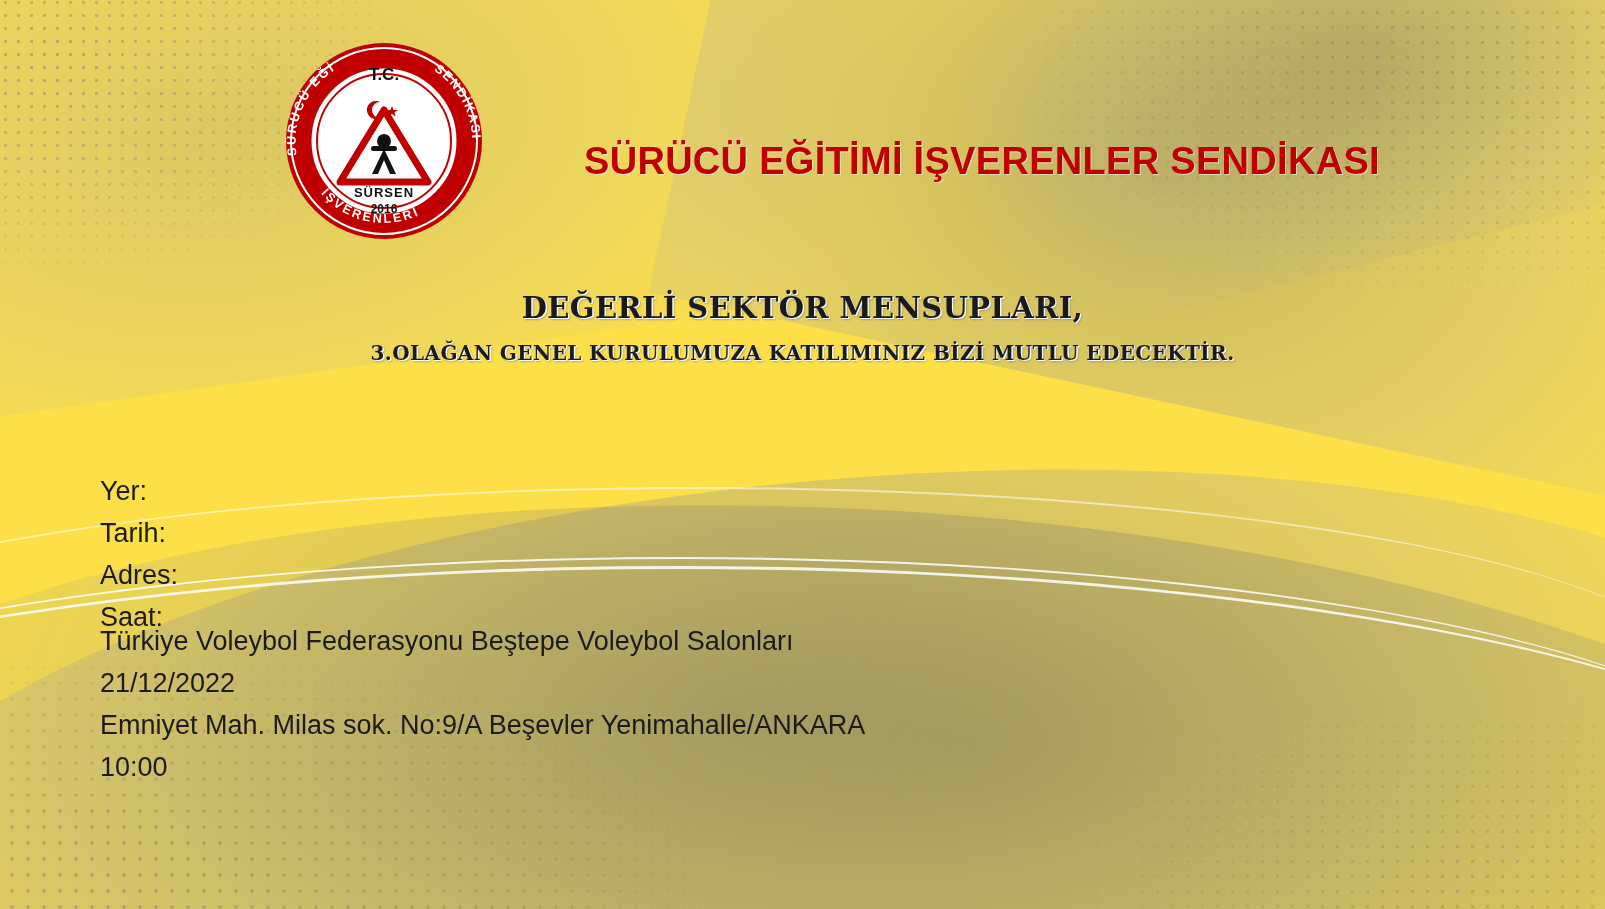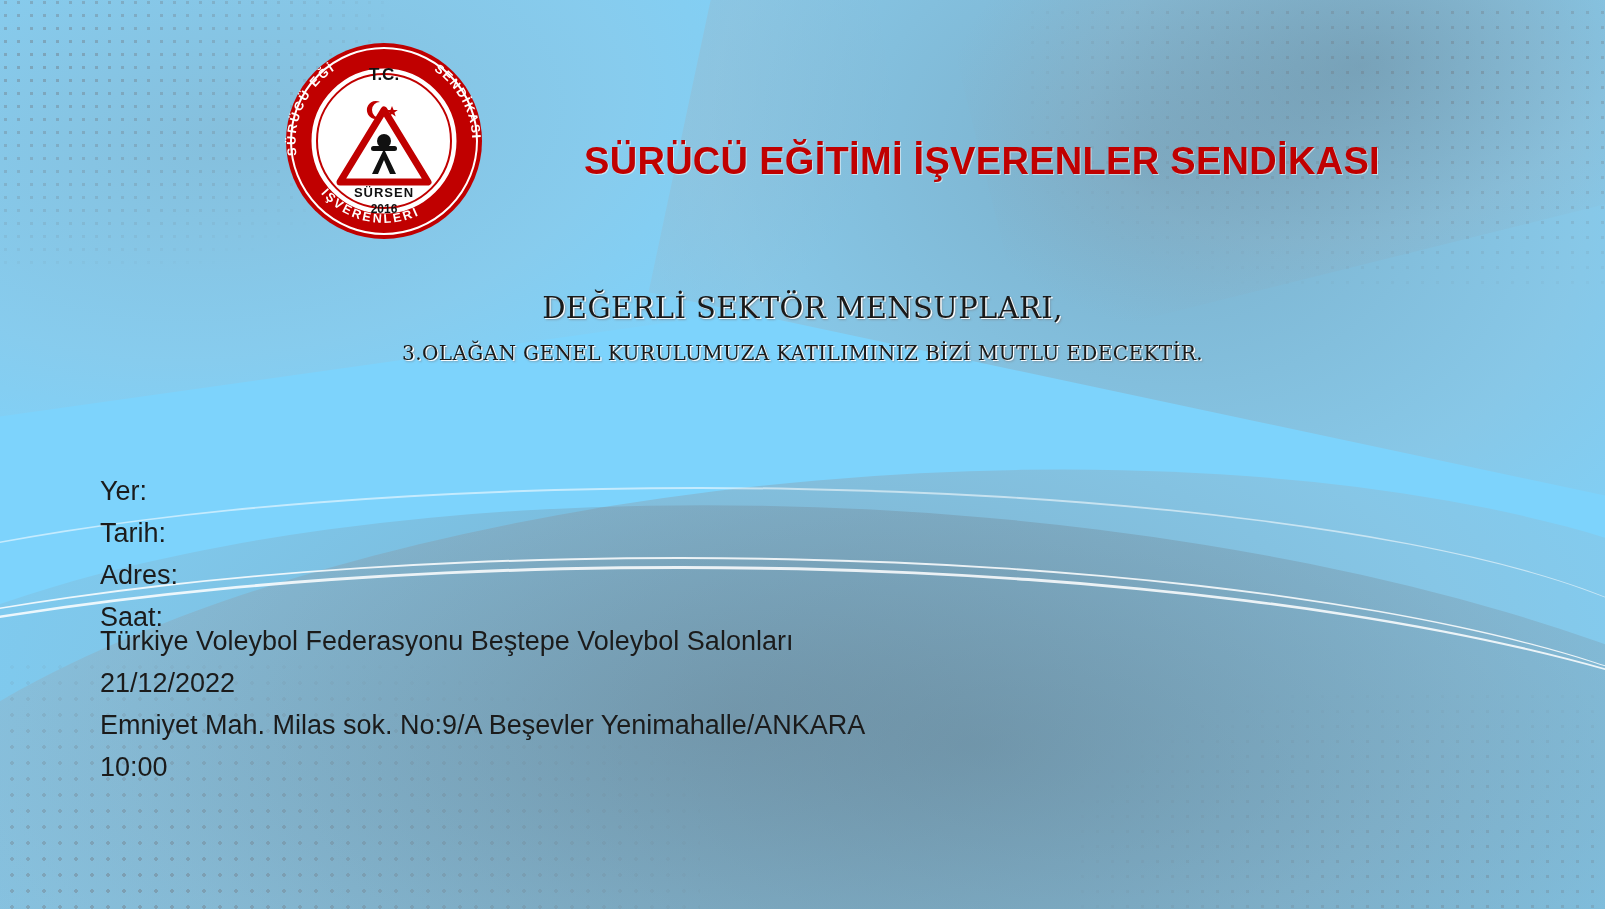--- a/index.html
+++ b/index.html
@@ -12,21 +12,21 @@
     font-family: "Liberation Sans", sans-serif;
     background: #ffffff;
     overflow: hidden;
   }
 
   .slide {
     position: relative;
     width: 1605px;
     height: 909px;
     overflow: hidden;
-    background: #7dd3fc;
+    background: #fde047;
   }
 
   
   .bg-layer {
     position: absolute;
     inset: 0;
     pointer-events: none;
   }
 
   
@@ -171,21 +171,21 @@
     position: absolute;
     left: 0;
     top: 286px;
     width: 1605px;
     text-align: center;
     font-family: "DejaVu Serif", "Liberation Serif", serif;
     color: #1a1a1a;
   }
   .headline-line {
     font-size: 29px;
-    font-weight: normal;
+    font-weight: bold;
     letter-spacing: 0.4px;
     line-height: 45px;
     white-space: nowrap;
     text-shadow: 1.4px 1.4px 0 rgba(255,255,255,0.95), 2px 2px 2px rgba(120,120,125,0.55);
   }
   .headline-line.l2 { font-size: 20px; }
 
   
   .details {
     position: absolute;

